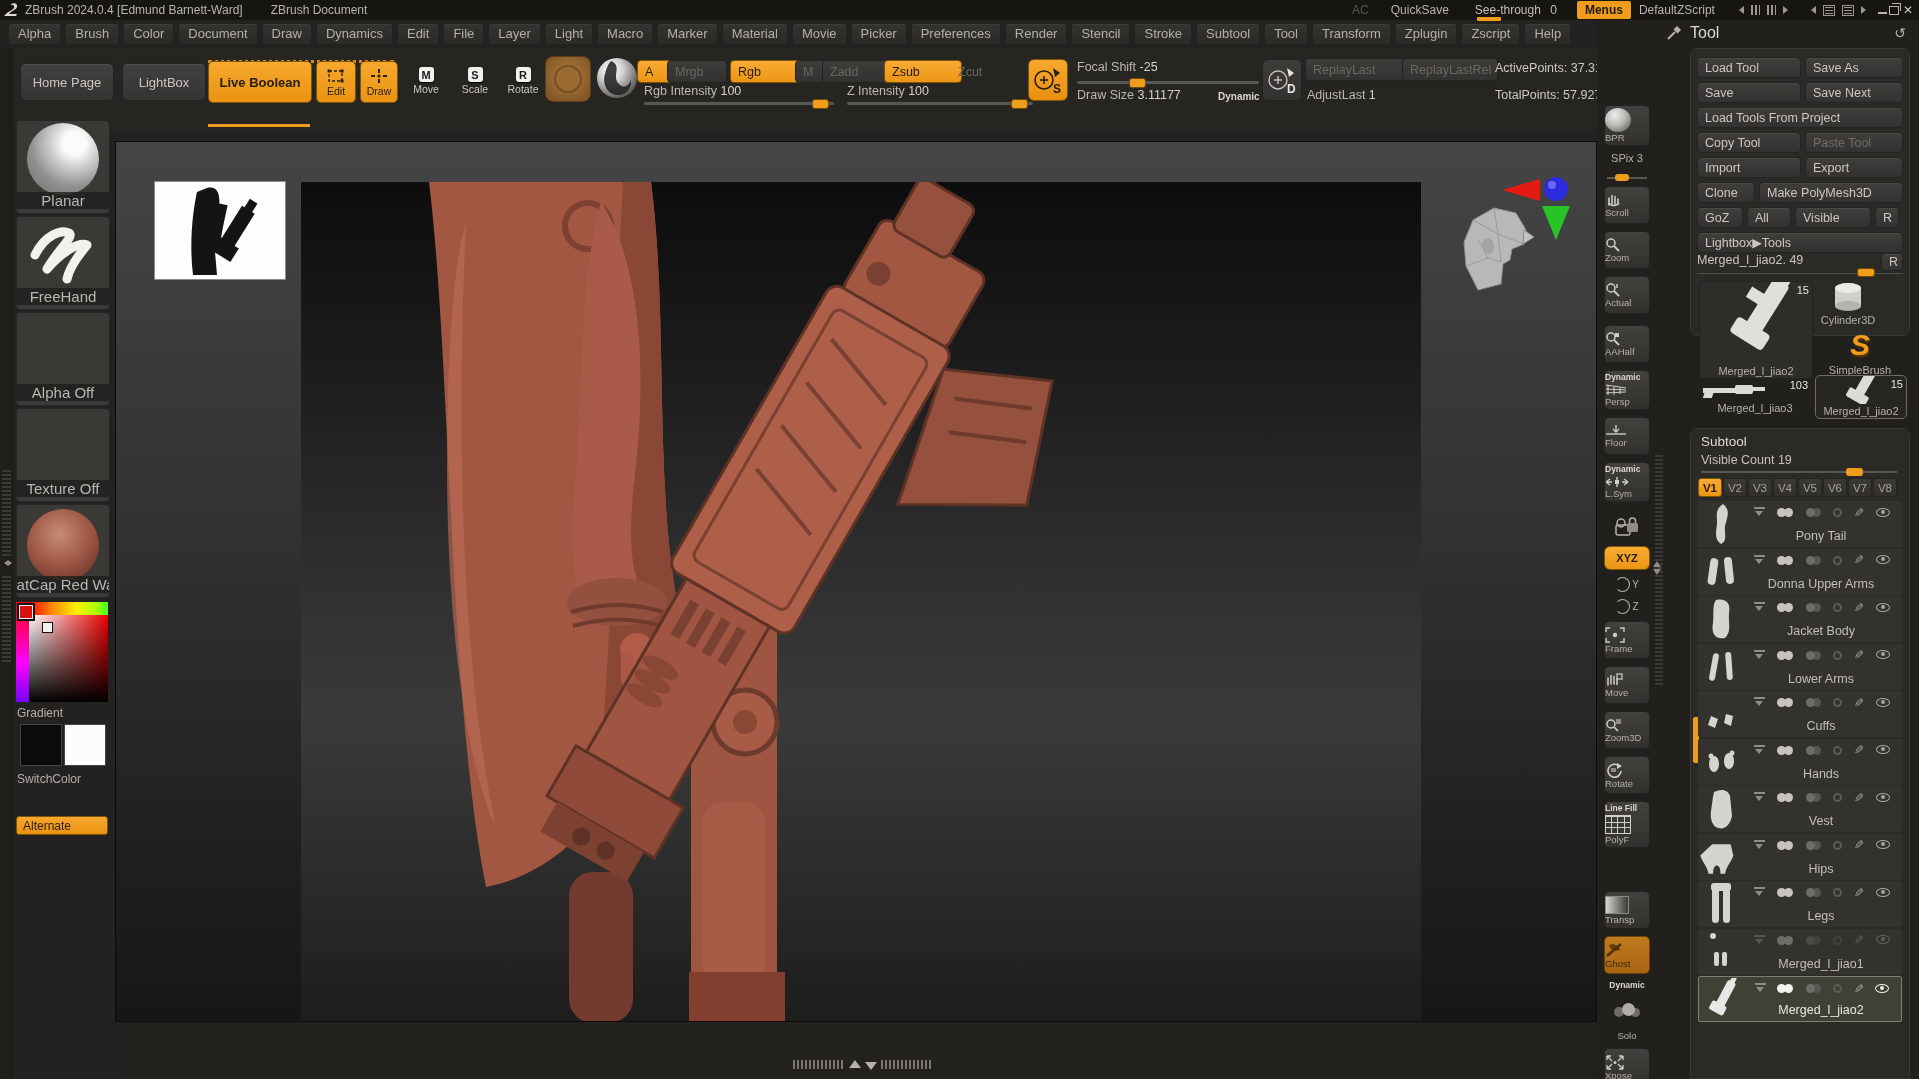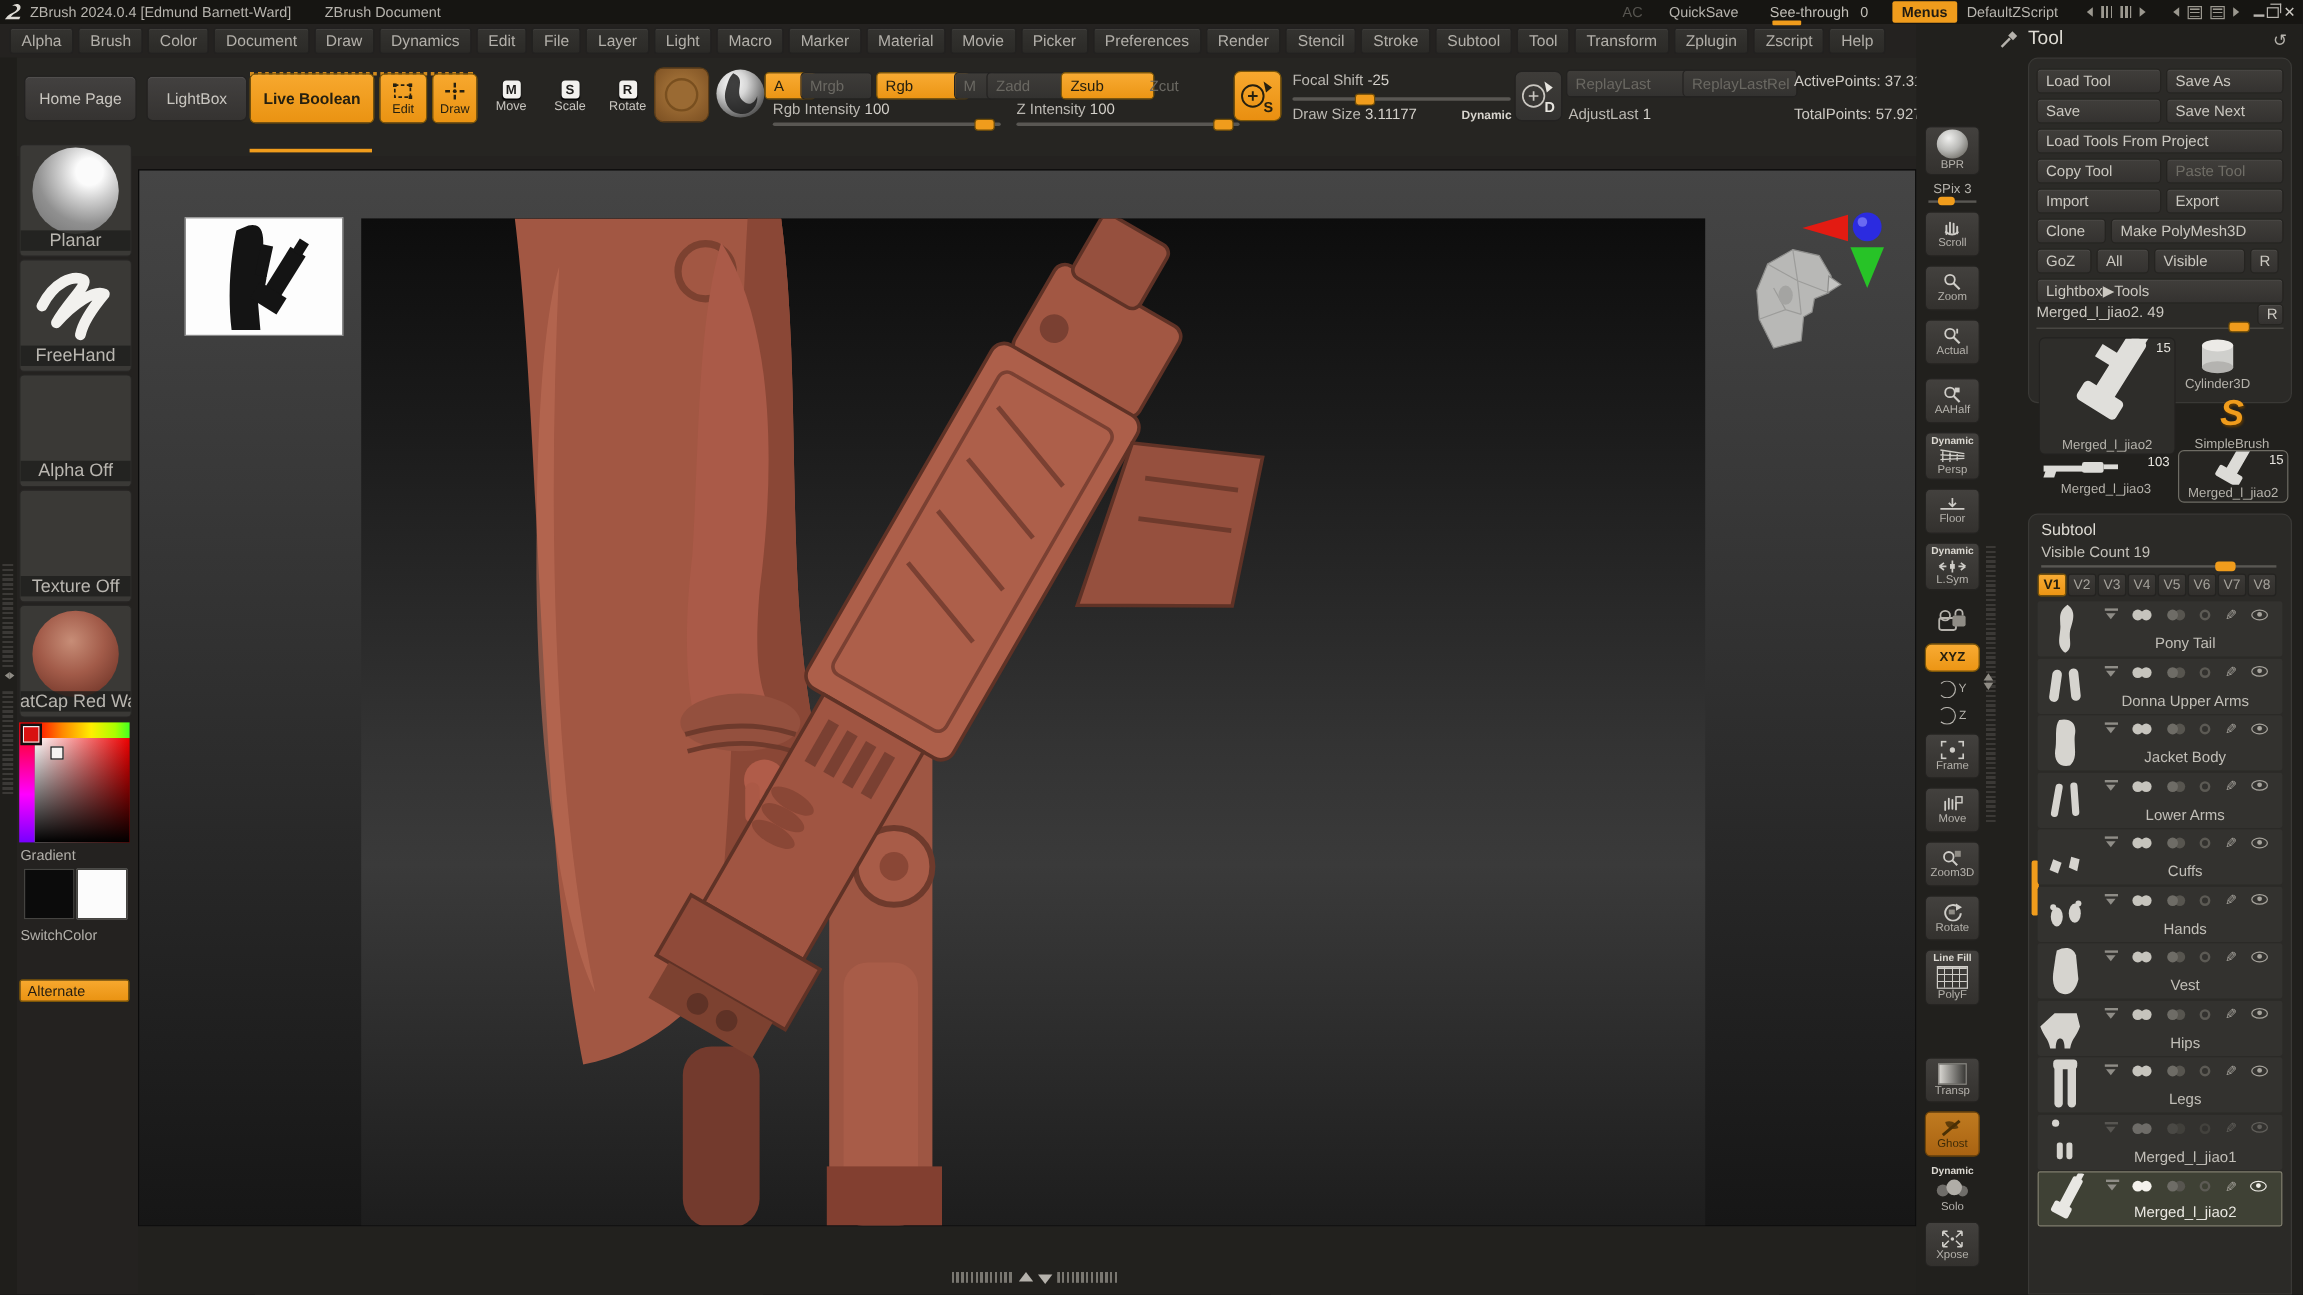--- a/index.html
+++ b/index.html
@@ -107,23 +107,23 @@
   
   .bstrip{position:absolute;left:115px;top:1022px;width:1482px;height:57px;background:#22211e}
   .bdiv{position:absolute;left:678px;top:38px;display:flex;align-items:center;gap:4px}
   .bhatch{width:52px;height:9px;background:repeating-linear-gradient(90deg,#8f8c85 0 2px,#22211e 2px 4px);opacity:.8}
   .btri-u{width:0;height:0;border:6px solid transparent;border-bottom:8px solid #b5b2ac;margin-top:-8px}
   .btri-d{width:0;height:0;border:6px solid transparent;border-top:8px solid #b5b2ac;margin-bottom:-8px}
 
   
   .rpanel-bg{position:absolute;left:1597px;top:20px;width:322px;height:1059px;background:#21201d}
   .shelf{position:absolute;left:1601px;top:105px;width:52px;display:flex;flex-direction:column;align-items:center;gap:7px}
-  .sh-btn{position:relative;width:46px;min-height:38px;display:flex;flex-direction:column;align-items:center;justify-content:center;gap:1px;
+  .sh-btn{position:relative;width:46px;min-height:38px;display:flex;flex-direction:column;align-items:flex-start;justify-content:center;gap:1px;
     background:linear-gradient(#43413e,#33312e);border:1px solid #242321;border-radius:5px;padding:2px 0;box-sizing:border-box}
-  .sh-bare{position:relative;width:46px;display:flex;flex-direction:column;align-items:center;gap:2px}
+  .sh-bare{position:relative;width:46px;display:flex;flex-direction:column;align-items:center;gap:12px}
   .sh-lbl{font-size:9.5px;color:#b5b2ac;line-height:10px}
   .sh-tag{font-size:8.5px;font-weight:bold;color:#dbd8d1;line-height:9px;margin-bottom:1px}
   .sphere-bpr{width:26px;height:24px;border-radius:50%;background:radial-gradient(circle at 38% 30%,#f0f0ee,#b9b9b6 45%,#77756f 80%)}
   .spix-sl{position:relative;width:40px;height:2px;background:#595753;margin-top:2px}
   .spix-sl i{position:absolute;left:8px;top:-3px;width:14px;height:7px;background:#f09c1c;border-radius:3px}
   .xyz-btn{width:44px;height:22px;background:linear-gradient(#f8ab33,#ec9514);border:1px solid #7c5608;border-radius:6px;
     color:#26200f;font-size:11px;font-weight:bold;display:flex;align-items:center;justify-content:center;gap:1px}
   .rot-ring{width:13px;height:13px;border:1.5px solid #b5b2ac;border-radius:50%;border-left-color:transparent;display:inline-block}
   .rot-wrap{display:flex;align-items:center;gap:2px;color:#b5b2ac;font-size:10px}
   .ghost-btn{background:linear-gradient(#c07b20,#a96312)!important;border-color:#6e4408!important}

